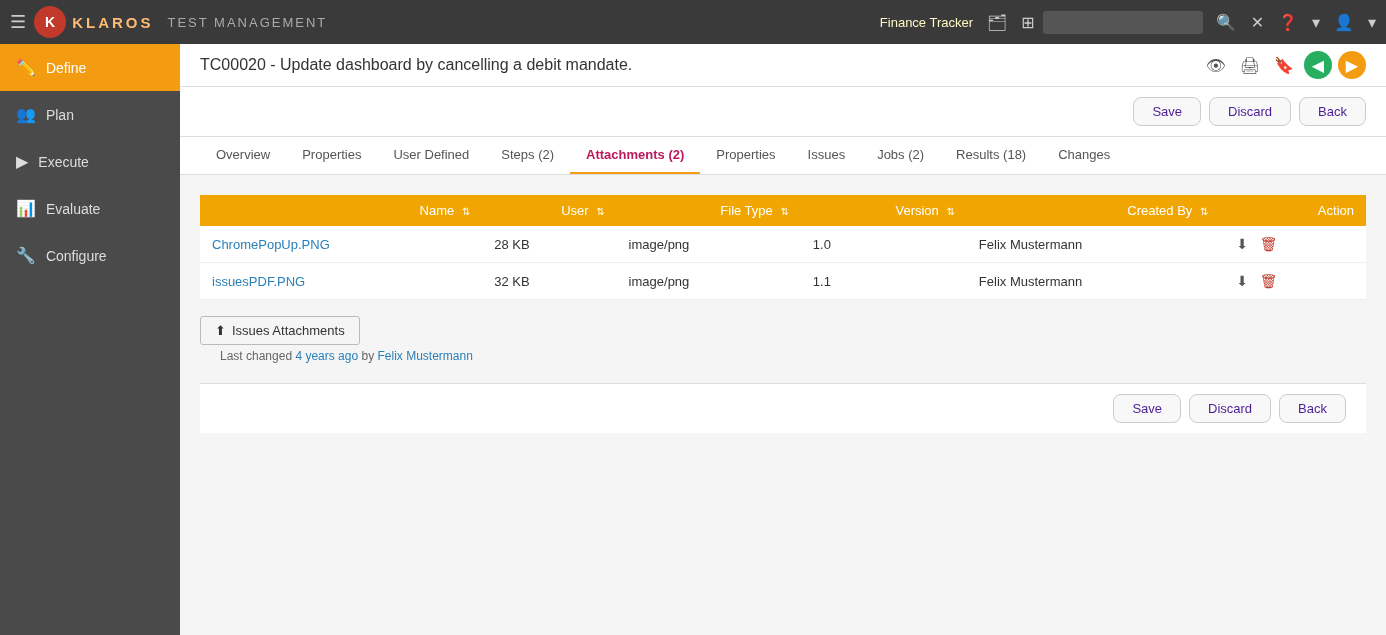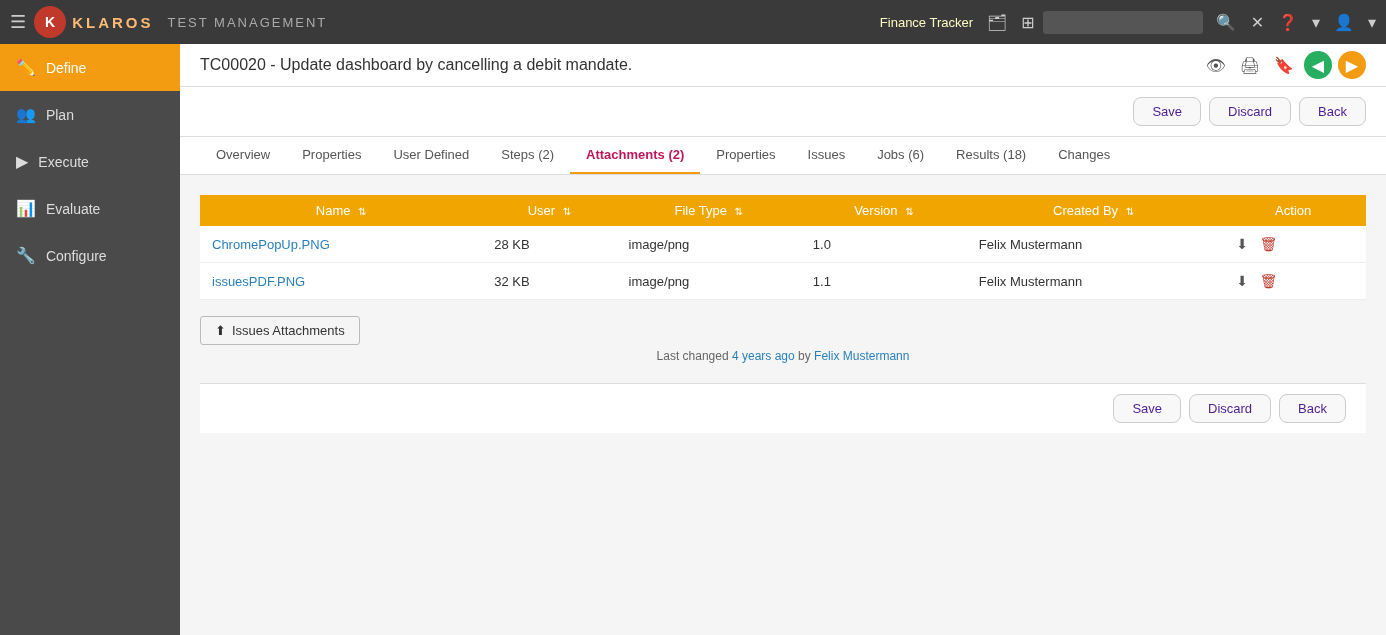--- a/index.html
+++ b/index.html
@@ -143,21 +143,21 @@
       width: 100%;
       border-collapse: collapse;
       background: white;
     }
     .attach-table thead tr {
       background: #f0a500;
       color: white;
     }
     .attach-table thead th {
       padding: 8px 12px;
-      text-align: center;
+      text-align: right;
       font-weight: normal;
       font-size: 13px;
       cursor: pointer;
       white-space: nowrap;
       margin-left: 34px;
     }
     .attach-table thead th .sort-arrows { font-size: 10px; margin-left: 4px; }
     .attach-table tbody tr { border-bottom: 1px solid #eee; }
     .attach-table tbody td {
       padding: 8px 12px;
@@ -189,21 +189,21 @@
     }
 
     .footer-meta {
       padding: 10px 20px 0 20px;
       font-size: 12px;
       color: #666;
     }
     .footer-meta a { color: #2980b9; text-decoration: none; }
 
     .footer-meta-right {
-      text-align: center;
+      text-align: left;
       padding: 4px 20px 0 20px;
       font-size: 12px;
       color: #666;
     }
     .footer-meta-right a { color: #2980b9; text-decoration: none; }
 
     .bottom-toolbar {
       display: flex;
       justify-content: flex-end;
       gap: 8px;
@@ -281,21 +281,21 @@
     </div>
 
     <div class="tabs">
       <div class="tab">Overview</div>
       <div class="tab">Properties</div>
       <div class="tab">User Defined</div>
       <div class="tab">Steps (2)</div>
       <div class="tab active">Attachments (2)</div>
       <div class="tab">Properties</div>
       <div class="tab">Issues</div>
-      <div class="tab">Jobs (6)</div>
+      <div class="tab">Jobs (2)</div>
       <div class="tab">Results (18)</div>
       <div class="tab">Changes</div>
     </div>
 
     <div class="content-area">
 
       
       <table class="attach-table">
         <thead>
           <tr>

